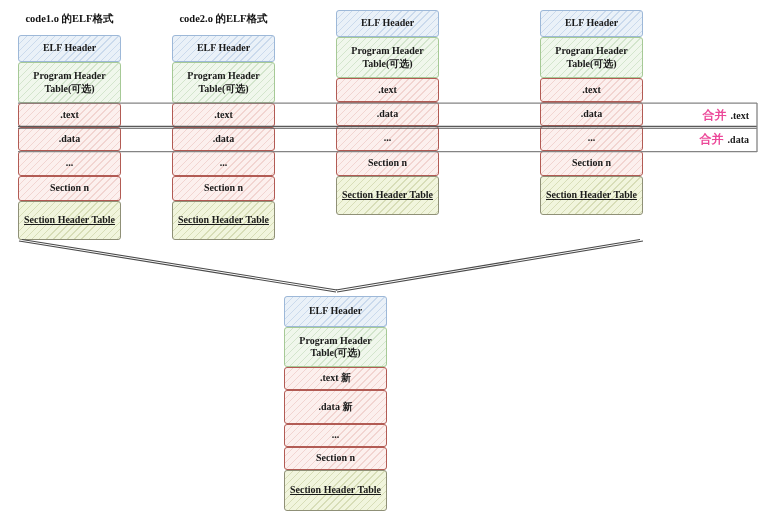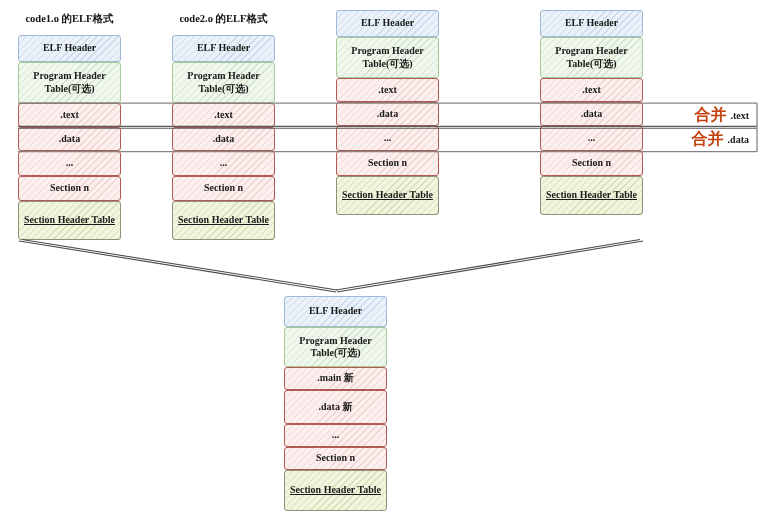--- a/index.html
+++ b/index.html
@@ -56,21 +56,21 @@
 
   #connector-svg{position:absolute;left:0;top:0;z-index:5;pointer-events:none;}
 
   .merge-label{
     position:absolute;left:645px;width:110px;height:24px;
     display:flex;align-items:center;justify-content:flex-end;
     padding-right:6px;box-sizing:border-box;
     z-index:6;white-space:nowrap;
   }
   .merge-label .cn{
-    font-weight:bold;font-size:16px;color:#c2410c;
+    font-weight:bold;font-size:12px;color:#ec4899;
     font-family:"Liberation Sans","DejaVu Sans",sans-serif;
   }
   .merge-label .en{
     font-weight:bold;font-size:10px;color:#1a1a1a;margin-left:4px;
     font-family:"Liberation Serif","DejaVu Serif",serif;
   }
 </style>
 </head>
 <body>
 
@@ -137,20 +137,20 @@
     <span class="en">.text</span>
   </div>
   <div class="merge-label" style="top:127px">
     <span class="cn">合并</span>
     <span class="en">.data</span>
   </div>
 
   <div class="col" style="left:284px;top:296px">
     <div class="box blue b0">ELF Header</div>
     <div class="box green b1">Program Header Table(可选)</div>
-    <div class="box red b2">.main 新</div>
+    <div class="box red b2">.text 新</div>
     <div class="box red b3">.data 新</div>
     <div class="box red b4">...</div>
     <div class="box red b5">Section n</div>
     <div class="box olive b6">Section Header Table</div>
   </div>
 
 </div>
 
 </body></html>

